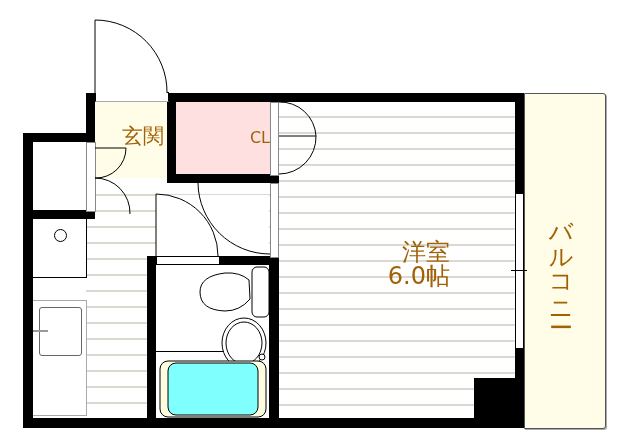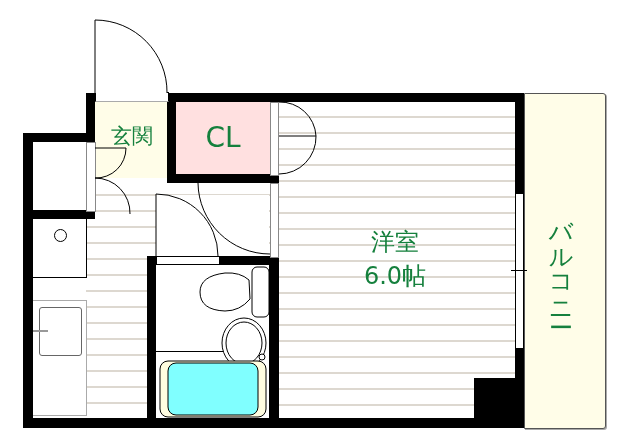--- a/index.html
+++ b/index.html
@@ -1,20 +1,20 @@
 <!DOCTYPE html>
 <html><head>
 <meta charset="utf-8">
 <style>
   body { margin:0; background:#fff; }
   #plan { position:relative; width:631px; height:445px; background:#fff; overflow:hidden; font-family:"DejaVu Sans", sans-serif; }
   .abs { position:absolute; }
   .wall { position:absolute; background:#000; }
   .floor { position:absolute; background: repeating-linear-gradient(to bottom, #ffffff 0px, #ffffff 14px, #ddd8d0 14px, #ddd8d0 16px); }
-  .label { position:absolute; color:#15803d; text-align:center; white-space:nowrap; }
+  .label { position:absolute; color:#a16207; text-align:right; white-space:nowrap; }
   svg { position:absolute; overflow:visible; }
 </style>
 </head>
 <body>
 
 <div id="plan">
 
   <div class="floor" style="left:275px;top:102px;width:240px;height:316px;"></div>
 
   <div class="floor" style="left:86px;top:180px;width:190px;height:238px;"></div>
@@ -77,18 +77,18 @@
     <circle cx="262" cy="357" r="3" fill="#fff" stroke="#000"></circle>
     <circle cx="262" cy="371" r="3" fill="#fff" stroke="#000"></circle>
   </svg>
 
   <svg width="631" height="445" style="left:0;top:0;">
     <rect x="160" y="361" width="106" height="56" rx="8" fill="#fffde0" stroke="#000"></rect>
     <rect x="168" y="363" width="90" height="52" rx="8" fill="#80ffff" stroke="#000"></rect>
   </svg>
 
   <div class="label" style="left:100px;top:124px;width:64px;font-size:21px;line-height:24px;">玄関</div>
-  <div class="label" style="left:176px;top:126px;width:94px;font-size:28px;line-height:24px;">CL</div>
-  <div class="label" style="left:340px;top:228px;width:110px;font-size:24px;line-height:28px;">洋室</div>
+  <div class="label" style="left:176px;top:126px;width:94px;font-size:16px;line-height:24px;">CL</div>
+  <div class="label" style="left:340px;top:238px;width:110px;font-size:24px;line-height:28px;">洋室</div>
   <div class="label" style="left:340px;top:262px;width:110px;font-size:24px;line-height:28px;">6.0帖</div>
   <div class="label" style="left:548px;top:205px;width:26px;font-size:24px;line-height:26px;writing-mode:vertical-rl;">バルコニー</div>
 
 </div>
 
 </body></html>

